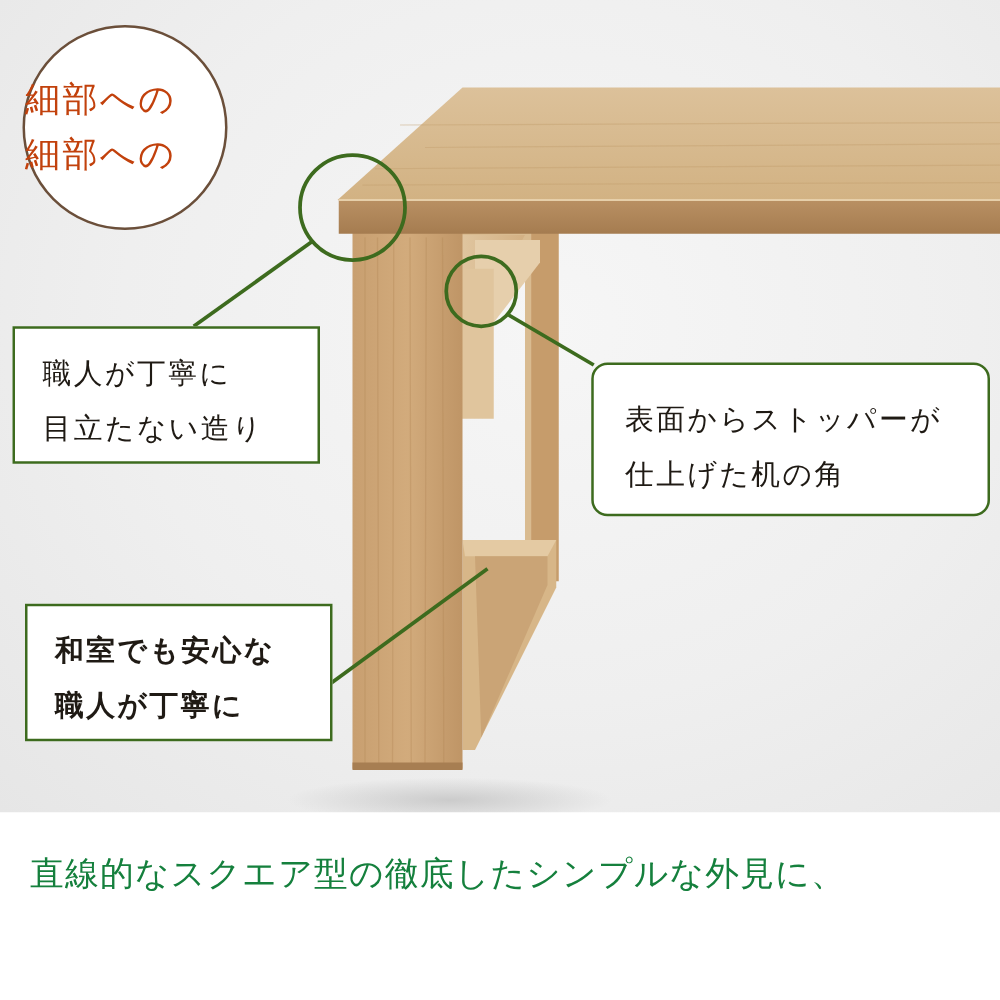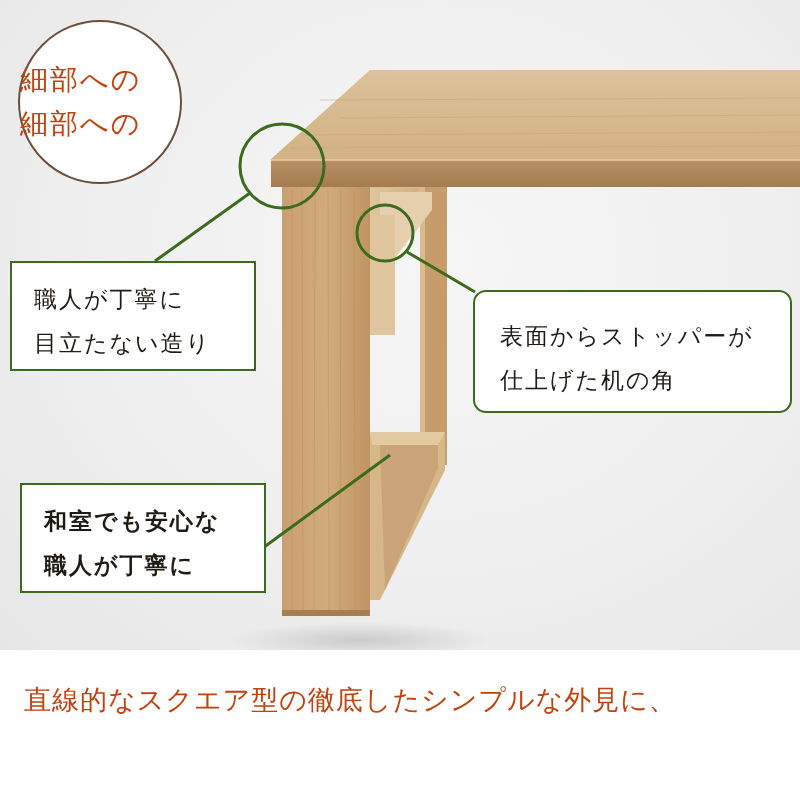--- a/index.html
+++ b/index.html
@@ -25,21 +25,21 @@
     font-size:23px; line-height:44px; letter-spacing:2px; color:#1f1a14;
     padding:10px 0 0 22px;
   }
   .callout .line { display:block; white-space:nowrap; }
   #callout-corner { left:10px; top:261px; width:246px; height:110px; padding-left:22px; padding-top:14px; }
   #callout-stopper { left:473px; top:290px; width:319px; height:123px; padding-left:25px; padding-top:22px;border-radius:13px; }
   #callout-tatami { left:20px; top:483px; width:246px; height:110px; padding-left:22px; padding-top:14px;font-weight:bold; }
 
   .caption {
     position:absolute; left:0; top:650px; width:800px; height:150px; background:#ffffff;
-    padding:22px 0 0 24px; font-size:27px; line-height:56px; letter-spacing:1px; color:#c2410c;
+    padding:22px 0 0 24px; font-size:27px; line-height:56px; letter-spacing:1px; color:#15803d;
   }
   .caption .line { display:block; white-space:nowrap; }
 </style>
 </head>
 <body>
 
 <div class="photo">
   <svg class="scene" width="800" height="650" viewBox="0 0 800 650">
     <defs>
       <linearGradient id="topGrad" x1="0" y1="0" x2="0" y2="1">

